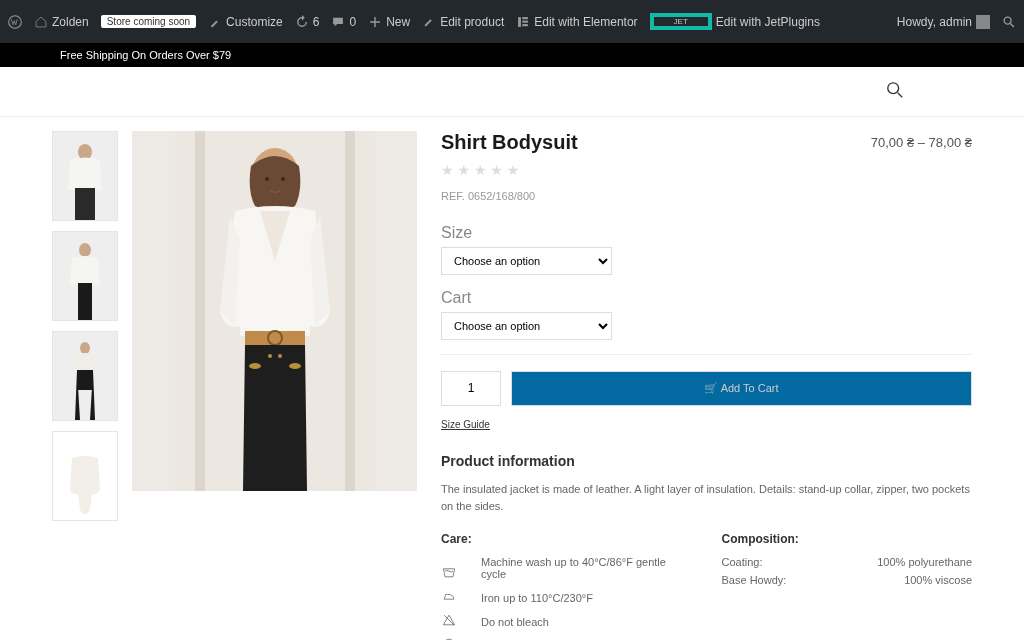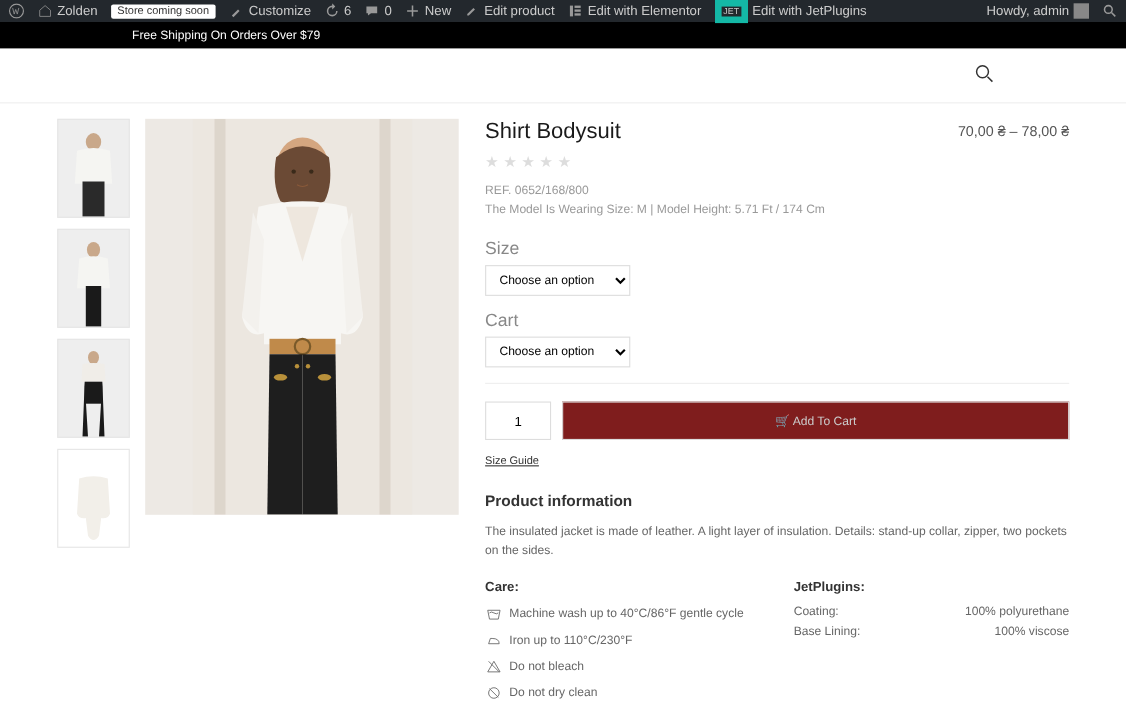--- a/index.html
+++ b/index.html
@@ -1,47 +1,47 @@
 <!DOCTYPE html>
 <html><head>
 <meta charset="utf-8">
 <style>
 *{margin:0;padding:0;box-sizing:border-box;font-family:-apple-system,BlinkMacSystemFont,"Segoe UI",Arial,sans-serif}
 body{background:#fff;font-size:13px;color:#333}
-.admin-bar{background:#23282d;height:20px;display:flex;align-items:center;padding:0 8px;justify-content:space-between;font-size:12px;color:#ccc}
+.admin-bar{background:#23282d;height:43px;display:flex;align-items:center;padding:0 8px;justify-content:space-between;font-size:12px;color:#ccc}
 .admin-left,.admin-right{display:flex;align-items:center;gap:12px}
 .admin-item{display:flex;align-items:center;gap:4px;cursor:pointer}
 .admin-item svg{width:14px;height:14px;fill:#999}
 .store-badge{background:#fff;color:#333;padding:1px 6px;border-radius:2px;font-size:10px}
 .avatar-sq{width:14px;height:14px;background:#888}
-.promo-bar{background:#000;color:#fff;text-align:left;padding:6px 120px;font-size:11px}
+.promo-bar{background:#000;color:#fff;text-align:left;padding:6px 60px;font-size:11px}
 .header{border-bottom:1px solid #eee;padding:14px 0;display:flex;justify-content:flex-end;padding-right:120px}
 .search-icon{cursor:pointer}
 .container{max-width:920px;margin:0 auto;padding:14px 0;display:flex;gap:14px}
 .thumbs{display:flex;flex-direction:column;gap:10px;width:66px}
 .thumb{width:66px;height:90px;background:#eee;border:1px solid #e5e5e5;display:flex;align-items:flex-end;justify-content:center;overflow:hidden}
 .main-image{width:285px;height:360px;background:#ede9e4;position:relative;overflow:hidden}
 .product-info{flex:1;padding-left:10px}
 .title-row{display:flex;justify-content:space-between;align-items:center;margin-bottom:8px}
-.title{font-size:20px;font-weight:400;color:#1a1a1a}
+.title{font-size:20px;font-weight:700;color:#1a1a1a}
 .price{font-size:13px;color:#555}
 .stars{color:#ddd;font-size:14px;margin-bottom:10px}
 .meta{color:#999;font-size:11px;line-height:1.6;margin-bottom:18px}
 .field-label{font-size:16px;color:#888;margin-bottom:5px;display:block}
-.select{width:132px;padding:6px 8px;border:1px solid #ddd;font-size:11px;margin-bottom:14px;background:#fff}
+.select{width:171px;padding:6px 8px;border:1px solid #ddd;font-size:11px;margin-bottom:14px;background:#fff}
 .buy-row{display:flex;gap:10px;border-top:1px solid #eee;padding-top:16px;margin-bottom:10px}
 .qty{width:60px;border:1px solid #ddd;text-align:center;padding:8px;font-size:12px}
-.add-cart{flex:1;border:1px solid #ddd;background:#7f1d1d;color:#ccc;padding:10px;font-size:11px;cursor:pointer}
+.add-cart{flex:1;border:1px solid #ddd;background:#0369a1;color:#ccc;padding:10px;font-size:11px;cursor:pointer}
 .size-guide{font-size:10px;text-decoration:underline;color:#333;cursor:pointer}
 .section-title{font-size:14px;font-weight:700;margin:22px 0 12px}
 .desc{font-size:11px;color:#666;line-height:1.6;margin-bottom:16px}
 .info-cols{display:flex;gap:30px}
 .info-col{flex:1}
 .col-head{font-size:12px;font-weight:700;margin-bottom:10px}
-.care-item{display:flex;gap:6px;align-items:center;margin-bottom:8px;font-size:11px;color:#666}
+.care-item{display:flex;gap:24px;align-items:flex-end;margin-bottom:8px;font-size:11px;color:#666}
 .care-ico{width:16px;height:16px;flex-shrink:0}
 .comp-row{display:flex;justify-content:space-between;font-size:11px;color:#666;margin-bottom:6px}
 .fig{position:absolute;bottom:0;left:50%;transform:translateX(-50%)}
 </style>
 </head>
 <body>
 
 <div class="admin-bar">
   <div class="admin-left">
     <span class="admin-item">
@@ -90,21 +90,21 @@
     <span class="admin-item">
         <svg viewBox="0 0 20 20">
           <rect x="3" y="3" width="4" height="14" fill="#999"></rect>
           <rect x="9" y="3" width="8" height="3" fill="#999"></rect>
           <rect x="9" y="8" width="8" height="3" fill="#999"></rect>
           <rect x="9" y="13" width="8" height="3" fill="#999"></rect>
         </svg>
         <span>Edit with Elementor</span>
       </span>
     <span class="admin-item">
-        <span style="border:6px solid #14b8a6;padding:0 2px;font-size:8px">JET</span>
+        <span style="border:4px solid #14b8a6;padding:0 20px;font-size:8px">JET</span>
         <span>Edit with JetPlugins</span>
       </span>
   </div>
   <div class="admin-right">
     <span class="admin-item">
         <span>Howdy, admin</span>
         <span class="avatar-sq"></span>
       </span>
     <span class="admin-item">
         <svg viewBox="0 0 20 20">
@@ -181,21 +181,20 @@
   </div>
 
   <div class="product-info">
     <div class="title-row">
       <h1 class="title">Shirt Bodysuit</h1>
       <span class="price">70,00 ₴ – 78,00 ₴</span>
     </div>
     <div class="stars">★ ★ ★ ★ ★</div>
     <div class="meta">
       <div>REF. 0652/168/800</div>
-      <div>The Model Is Wearing Size: M | Model Height: 5.71 Ft / 174 Cm</div>
     </div>
 
     <label class="field-label">Size</label>
     <select class="select"><option>Choose an option</option></select>
 
     <label class="field-label">Cart</label>
     <select class="select"><option>Choose an option</option></select>
 
     <div class="buy-row">
       <input class="qty" value="1" style="">
@@ -231,25 +230,25 @@
           </div>
         <div class="care-item">
             <svg class="care-ico" viewBox="0 0 20 20">
               <circle cx="10" cy="10" r="6" fill="none" stroke="#666"></circle>
               <path d="M5 5l10 10" stroke="#666"></path>
             </svg>
             <span>Do not dry clean</span>
           </div>
       </div>
       <div class="info-col">
-        <div class="col-head">JetPlugins:</div>
+        <div class="col-head">Composition:</div>
         <div class="comp-row">
             <span>Coating:</span>
             <span>100% polyurethane</span>
           </div>
         <div class="comp-row">
-            <span>Base Lining:</span>
+            <span>Base Howdy:</span>
             <span>100% viscose</span>
           </div>
       </div>
     </div>
   </div>
 </div>
 
 </body></html>

